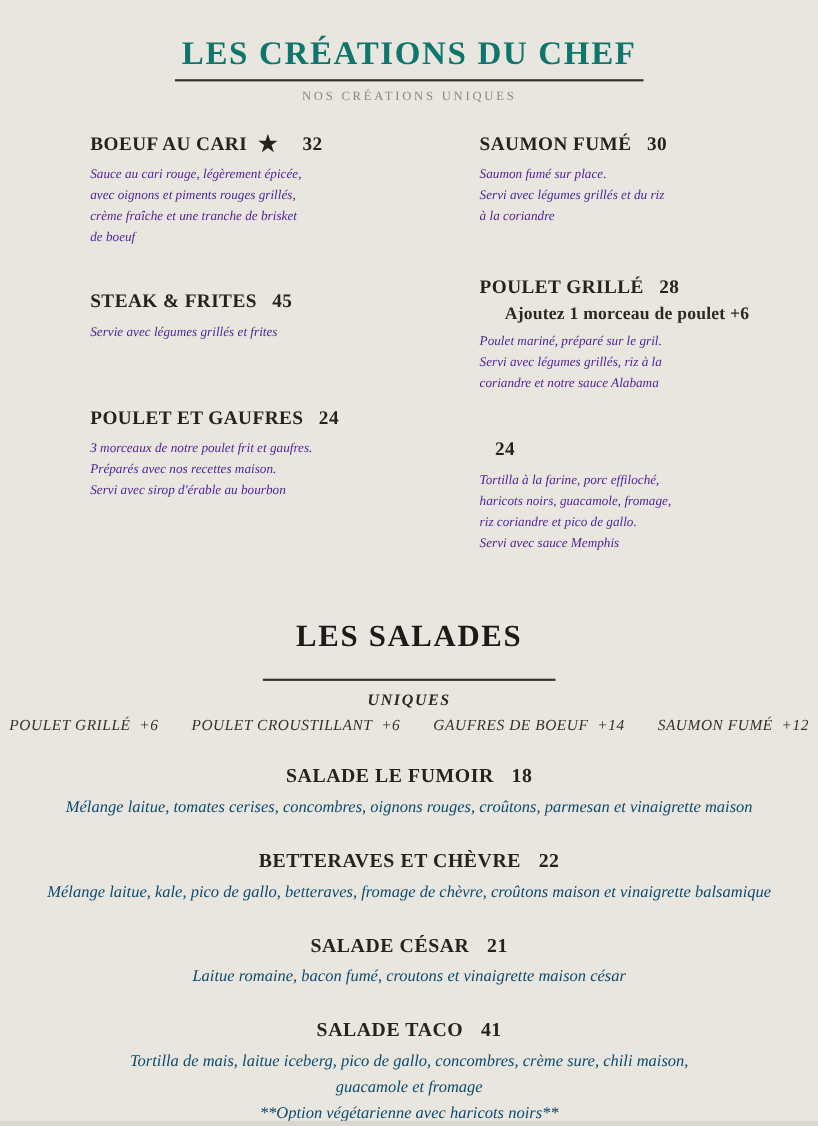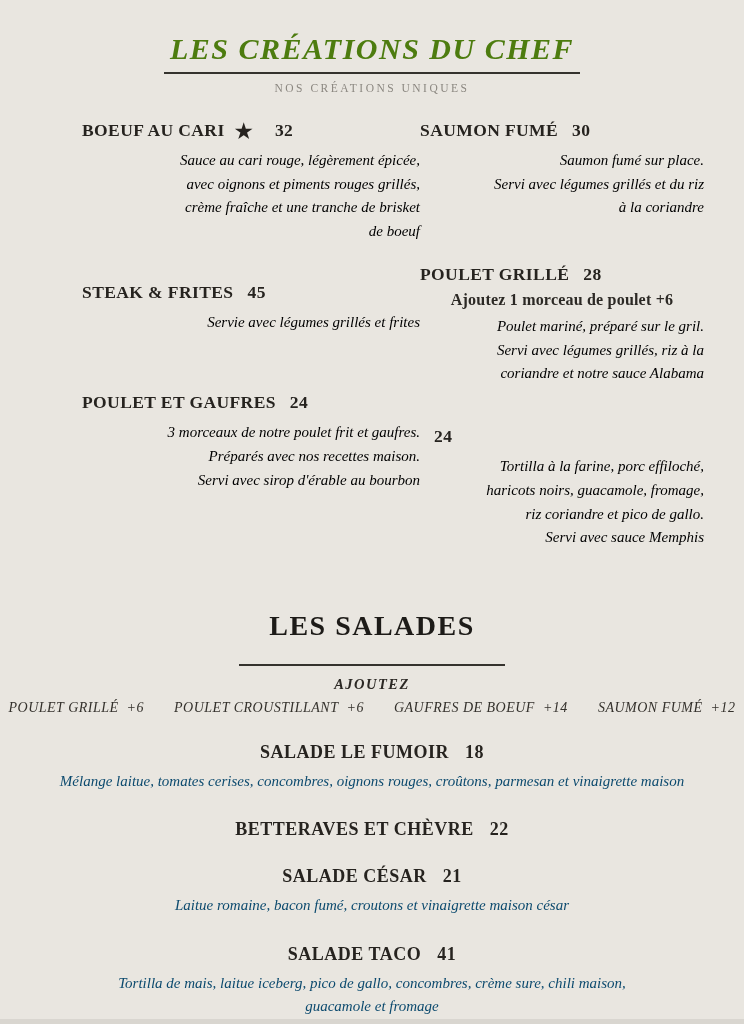--- a/index.html
+++ b/index.html
@@ -10,58 +10,56 @@
     color:#211f1b;
     position:relative;
     overflow:hidden;
   }
   .page{padding-top:32px;}
   
   .menu-header{text-align:center;}
   .menu-title{
     display:inline-block;
     font-size:30px;font-weight:bold;letter-spacing:1.5px;
-    color:#4d7c0f;
+    color:#0f766e;
     border-bottom:2px solid #35332e;
     padding:0 6px 7px 6px;
     line-height:1.1;
-    font-style:italic;
   }
   .menu-subtitle{
     margin-top:8px;
     font-size:11.5px;letter-spacing:2.5px;
     color:#8b8780;
   }
   
   .chef-grid{
     display:flex;
     padding:26px 40px 0 82px;
-    gap:0;
+    gap:16px;
   }
   .col-left{width:338px;flex:0 0 338px;}
   .col-right{flex:1;}
   .dish{margin-bottom:38px;}
   .dish-name-row{
     font-size:17.5px;font-weight:bold;letter-spacing:.4px;
     color:#26231f;
     margin-bottom:8px;
     display:flex;align-items:center;
   }
   .dish-star{font-size:20px;margin:0 8px 0 10px;line-height:1;}
   .dish-price{margin-left:14px;font-weight:bold;}
   .dish-note{
     font-size:16px;font-weight:bold;color:#2c2925;
     margin:-2px 0 6px 0;letter-spacing:.2px;text-align:center;
   }
   .dish-desc{
     font-style:italic;
-    font-size:15px;line-height:1.58;
-    color:#000000;
+    font-size:12px;line-height:1.58;
+    color:#4c1d95;
     white-space:pre-line;
-    text-align:right;
   }
   
   .salades{margin-top:22px;text-align:center;}
   .salades-title{
     display:inline-block;
     font-size:28px;font-weight:bold;letter-spacing:1.5px;
     color:#1d1b18;
     border-bottom:2px solid #35332e;
     padding:0 30px 22px 30px;
     line-height:1.15;
@@ -178,21 +176,21 @@
 riz coriandre et pico de gallo.
 Servi avec sauce Memphis</div>
       </div>
 
     </div>
   </div>
 
   <div class="salades">
     <div class="salades-title">LES SALADES</div>
 
-    <div class="addons-label">AJOUTEZ</div>
+    <div class="addons-label">UNIQUES</div>
 
     <div class="addons-row">
       <span class="addon">
         <span>POULET GRILLÉ</span>
         <span>+6</span>
       </span>
       <span class="addon">
         <span>POULET CROUSTILLANT</span>
         <span>+6</span>
       </span>
@@ -212,20 +210,21 @@
         <span class="salad-price">18</span>
       </div>
       <div class="salad-desc">Mélange laitue, tomates cerises, concombres, oignons rouges, croûtons, parmesan et vinaigrette maison</div>
     </div>
 
     <div class="salad">
       <div class="salad-name-row">
         <span>BETTERAVES ET CHÈVRE</span>
         <span class="salad-price">22</span>
       </div>
+      <div class="salad-desc">Mélange laitue, kale, pico de gallo, betteraves, fromage de chèvre, croûtons maison et vinaigrette balsamique</div>
     </div>
 
     <div class="salad">
       <div class="salad-name-row">
         <span>SALADE CÉSAR</span>
         <span class="salad-price">21</span>
       </div>
       <div class="salad-desc">Laitue romaine, bacon fumé, croutons et vinaigrette maison césar</div>
     </div>
 

